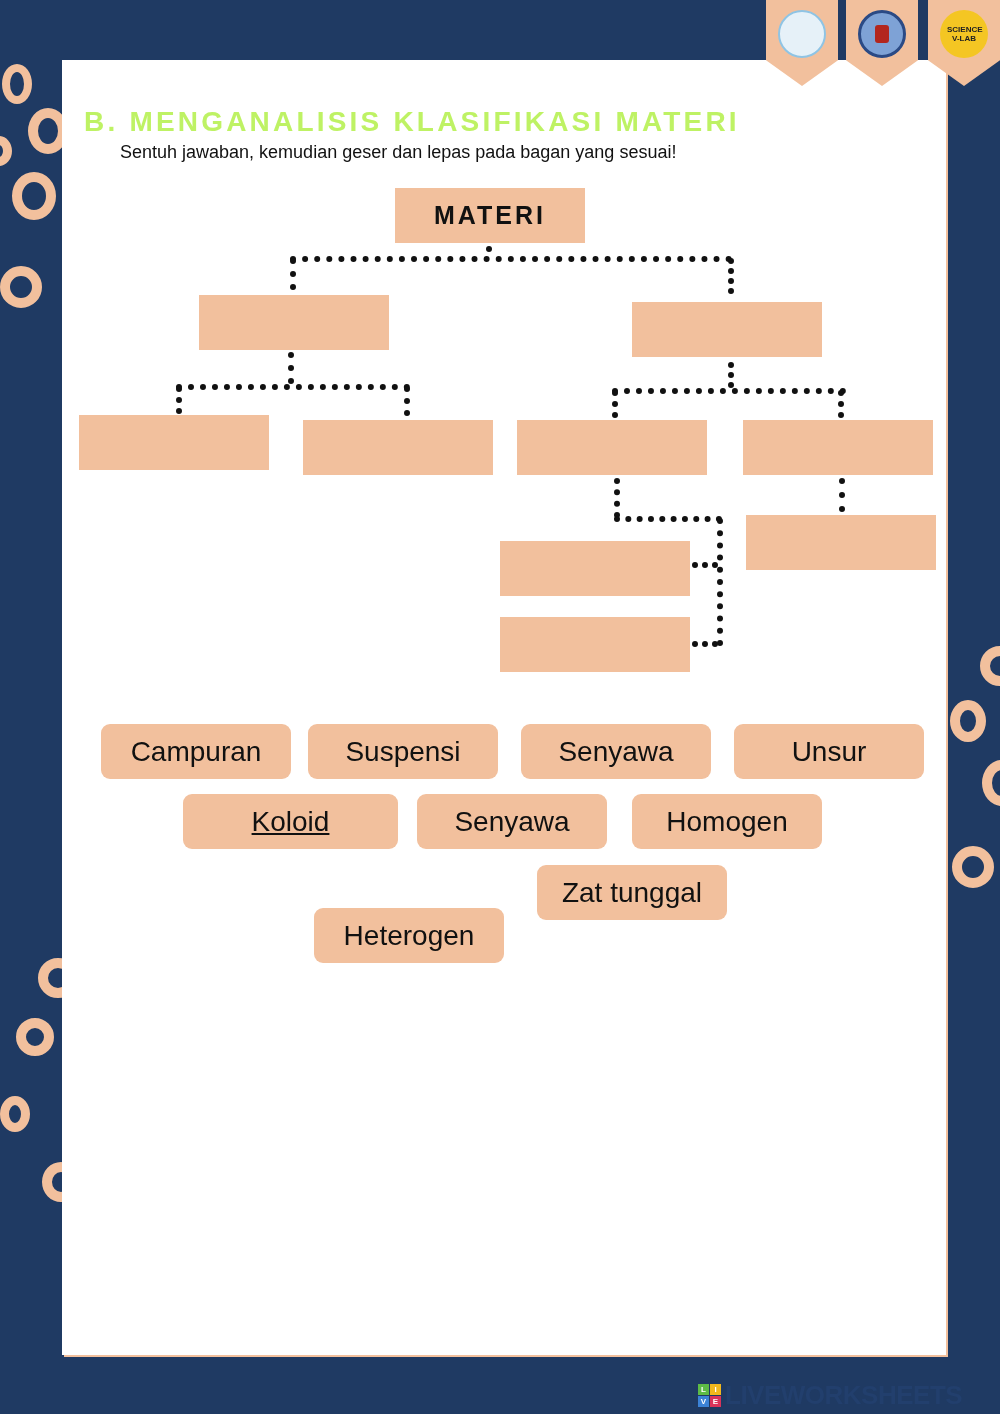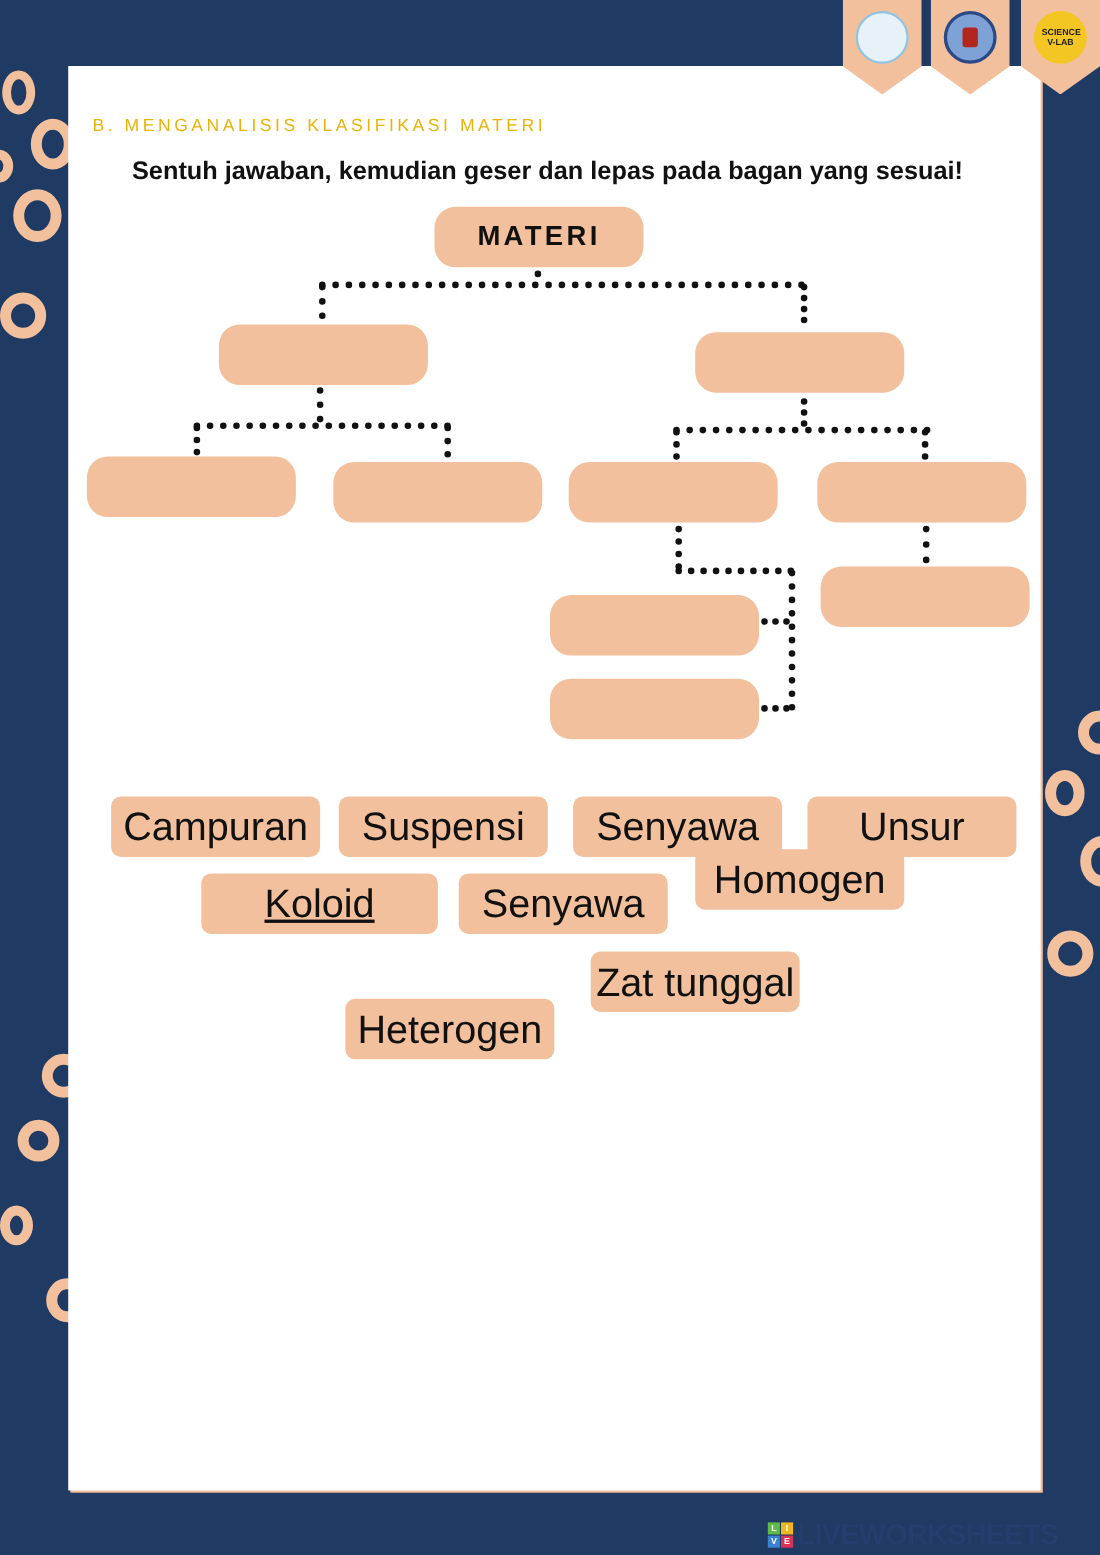--- a/index.html
+++ b/index.html
@@ -22,39 +22,39 @@
     position:absolute; top:0; width:72px; height:86px;
     background:#f2c09d;
     clip-path: polygon(0 0,100% 0,100% 70%,50% 100%,0 70%);
   }
   .badge .logo {
     position:absolute; left:12px; top:10px; width:48px; height:48px;
     border-radius:50%;
   }
   .heading {
     position:absolute; left:84px; top:106px;
-    font-weight:normal; font-size:16px; letter-spacing:3.2px; color:#eab308;
+    font-weight:bold; font-size:28px; letter-spacing:3.2px; color:#bef264;
   }
   .subheading {
     position:absolute; left:120px; top:142px;
-    font-size:23px; color:#111;font-weight:bold;
+    font-size:18px; color:#111;
   }
   .node {
-    position:absolute; background:#f2c09d; border-radius:19px;
+    position:absolute; background:#f2c09d; border-radius:0;
   }
   .node.root {
     display:flex; align-items:center; justify-content:center;
     font-weight:bold; font-size:25px; letter-spacing:3px; color:#111;
   }
   .dot-h { position:absolute; height:0; border-top:6px dotted #111; }
   .dot-v { position:absolute; width:0; border-left:6px dotted #111; }
   .chip {
     position:absolute; background:#f2c09d; border-radius:9px;
     display:flex; align-items:center; justify-content:center;
-    font-size:36px; color:#111; cursor:grab;
+    font-size:28px; color:#111; cursor:grab;
   }
   .footer {
     position:absolute; left:698px; top:1380px; display:flex; align-items:center;
   }
   .lw-grid { display:grid; grid-template-columns:11px 11px; grid-gap:1px; }
   .lw-grid span {
     width:11px; height:11px; font-size:8px; color:#fff; font-weight:bold;
     display:flex; align-items:center; justify-content:center;
   }
   .lw-text {
@@ -134,21 +134,21 @@
 <div class="node" style="left:500px;top:541px;width:190px;height:55px;"></div>
 <div class="node" style="left:500px;top:617px;width:190px;height:55px;"></div>
 <div class="node" style="left:746px;top:515px;width:190px;height:55px;"></div>
 
 <div class="chip" style="left:101px;top:724px;width:190px;height:55px;">Campuran</div>
 <div class="chip" style="left:308px;top:724px;width:190px;height:55px;">Suspensi</div>
 <div class="chip" style="left:521px;top:724px;width:190px;height:55px;">Senyawa</div>
 <div class="chip" style="left:734px;top:724px;width:190px;height:55px;">Unsur</div>
 <div class="chip" style="left:183px;top:794px;width:215px;height:55px;text-decoration:underline;">Koloid</div>
 <div class="chip" style="left:417px;top:794px;width:190px;height:55px;">Senyawa</div>
-<div class="chip" style="left:632px;top:772px;width:190px;height:55px;">Homogen</div>
+<div class="chip" style="left:632px;top:794px;width:190px;height:55px;">Homogen</div>
 <div class="chip" style="left:314px;top:865px;width:190px;height:55px;margin-top:43px;">Heterogen</div>
 <div class="chip" style="left:537px;top:865px;width:190px;height:55px;text-align:right;">Zat tunggal</div>
 
 <div class="footer">
   <div class="lw-grid">
     <span style="background:#5dbb46;">L</span>
     <span style="background:#f1b71d;">I</span>
     <span style="background:#3b82d6;">V</span>
     <span style="background:#d9335a;">E</span>
   </div>

